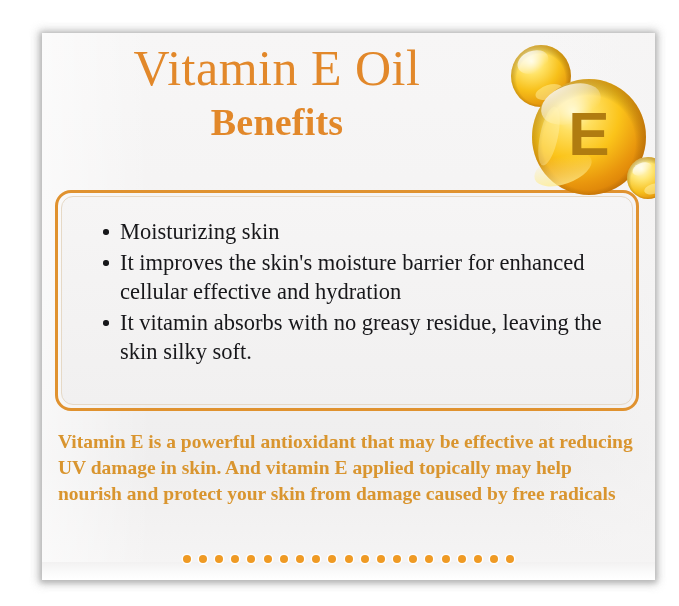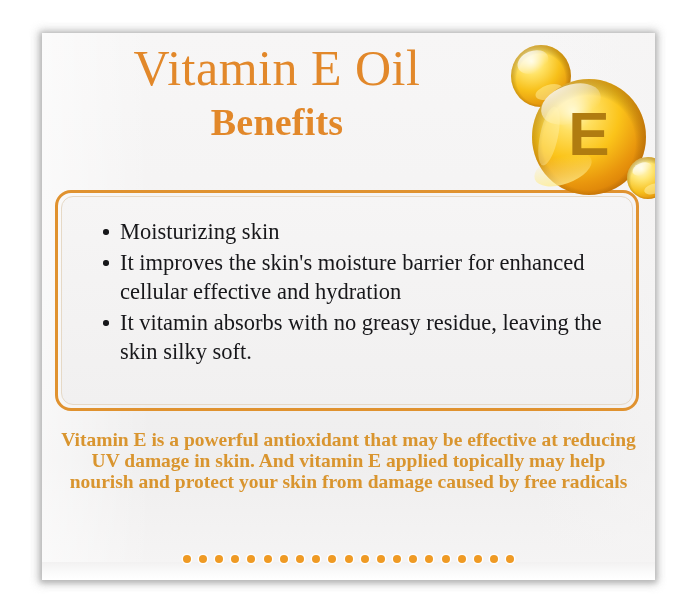--- a/index.html
+++ b/index.html
@@ -155,25 +155,24 @@
     border-radius: 50%;
     background: #17171a;
   }
 
   
   .footer-note {
     position: absolute;
     left: 16px;
     top: 396px;
     width: 581px;
-    text-align: center;
     font-family: "Liberation Serif", serif;
     font-weight: 700;
     font-size: 19.5px;
-    line-height: 21px;
+    line-height: 26px;
     color: #d9952f;
     z-index: 3;
   }
 
   
   .dot-row {
     position: absolute;
     left: 0;
     top: 522px;
     width: 613px;

